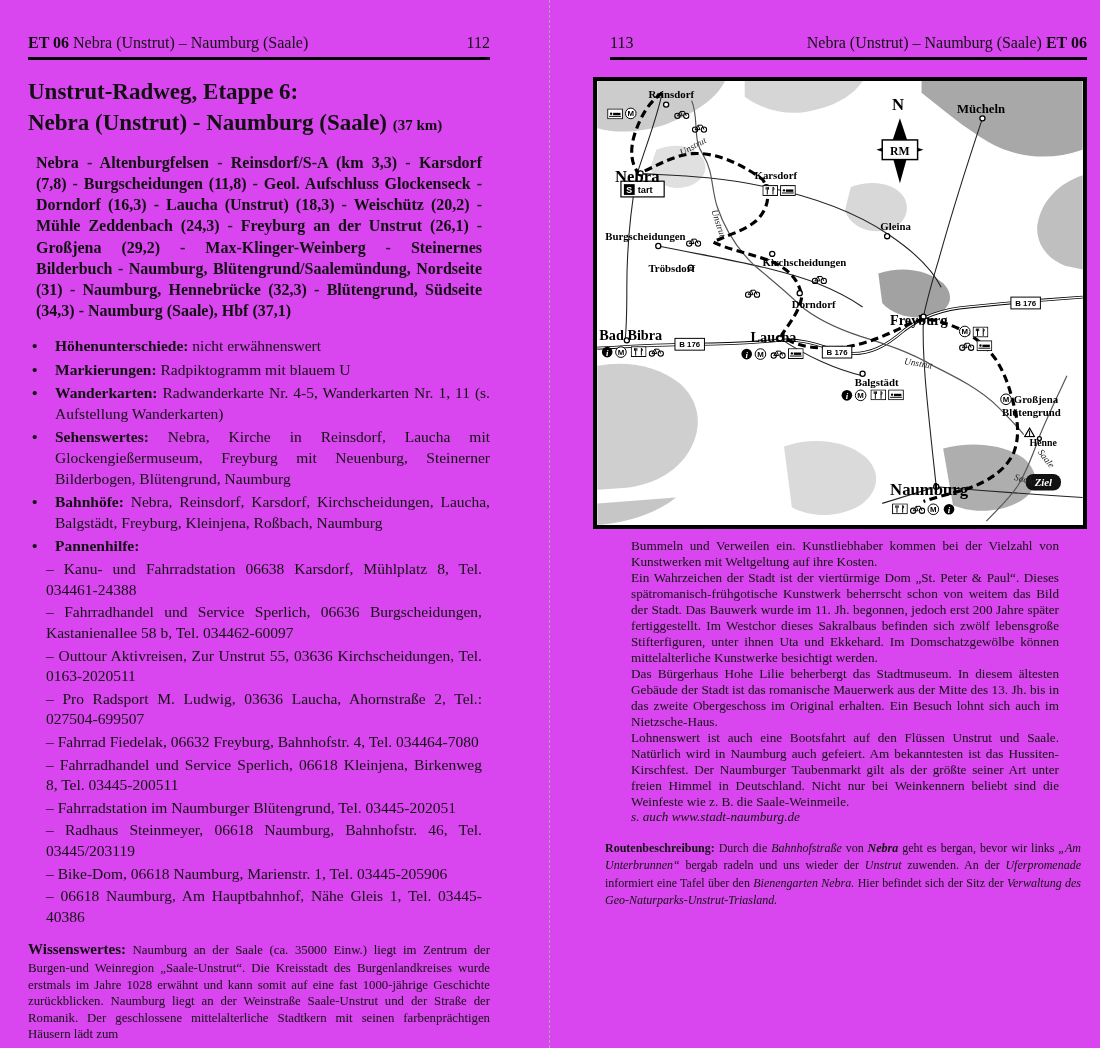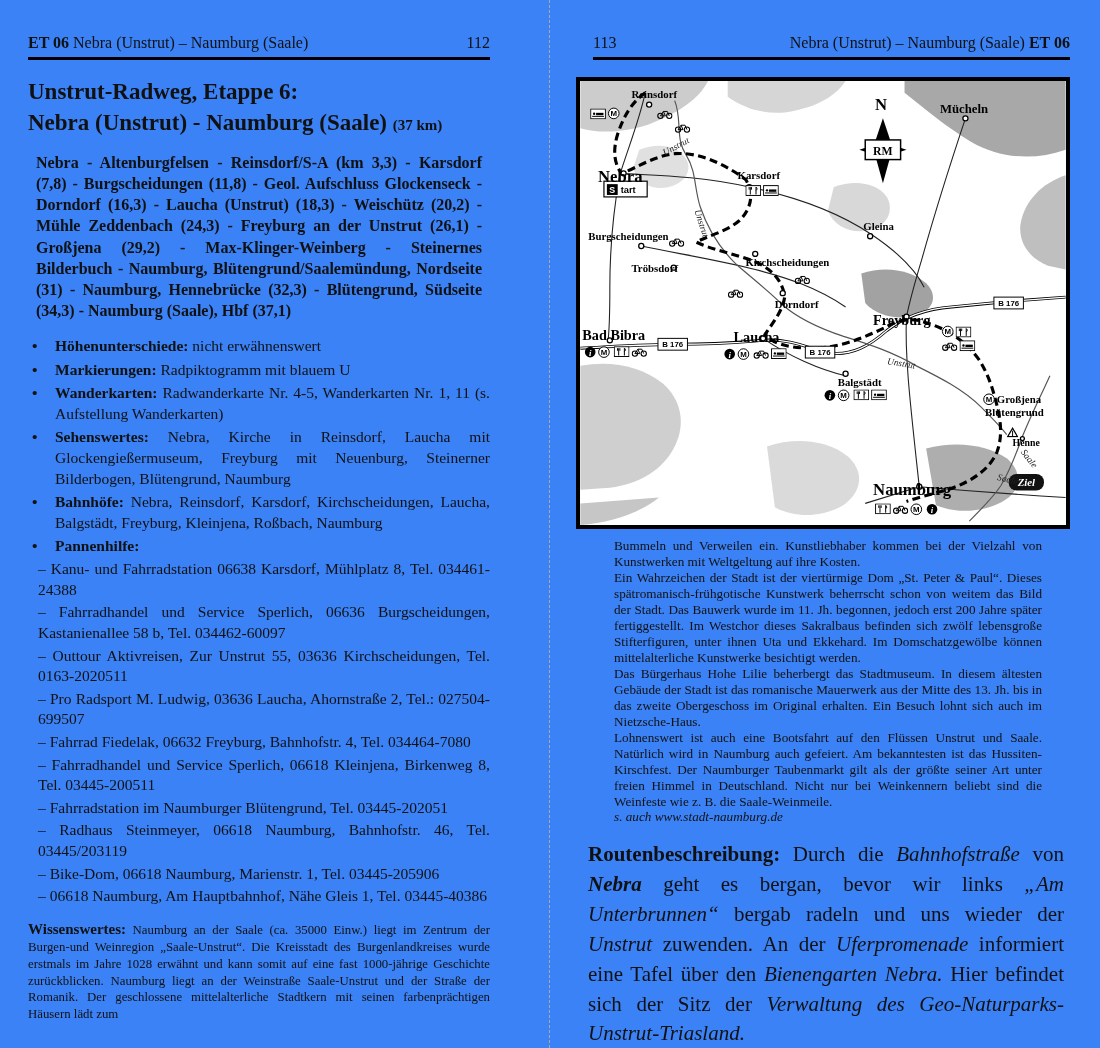--- a/index.html
+++ b/index.html
@@ -1,52 +1,52 @@
 <!DOCTYPE html>
 <html><head>
 <meta charset="utf-8">
 <style>
   html,body { margin:0; padding:0; }
   body { width:1100px; height:1048px; background:#fff; color:#111; overflow:hidden;
          font-family:"Liberation Serif", serif; }
-  .spread { position:relative; width:1100px; height:1048px; background:#3b82f6; }
+  .spread { position:relative; width:1100px; height:1048px; background:#d946ef; }
   .divider { position:absolute; left:549px; top:0; height:1048px; border-left:1px dashed #aaa; }
 
   .page-left  { position:absolute; left:28px;  top:34px; width:462px; }
-  .page-right { position:absolute; left:576px; top:34px; width:494px; }
+  .page-right { position:absolute; left:593px; top:34px; width:494px; }
 
   .pg-header { display:flex; justify-content:space-between; align-items:baseline;
                border-bottom:3px solid #000; padding-bottom:5px; font-size:16px; }
   .pg-header .tag { font-weight:700; }
   .page-right .pg-header { margin-left:17px; }
 
   h1.etappe-title { font-size:23px; margin:16px 0 0; line-height:1.35; font-weight:700; }
   .dist { font-size:15px;text-align:right; }
 
   .route-summary { font-weight:700; text-align:justify; font-size:16px; line-height:1.32; margin:14px 8px 0; }
 
   .bullets { list-style:none; margin:15px 0 0; padding:0; font-size:15.5px; line-height:1.33; }
   .bullets li { position:relative; padding-left:27px; margin-bottom:3px; text-align:justify; }
   .bullets li::before { content:"•"; position:absolute; left:4px; font-weight:700; }
   .bl { font-weight:700; }
 
   .pann { margin-left:-17px; }
-  .pann p { margin:2px 0; text-align:justify; }
+  .pann p { margin:2px 8px; text-align:justify; }
 
   .wissen { margin:13px 0 0; font-size:12.8px; line-height:1.3; text-align:justify; }
   .wissen b { font-size:15px; }
 
   .map-frame { border:4px solid #000; margin-top:17px; width:486px; height:444px; background:#fff; }
   .map-frame svg { display:block; width:486px; height:444px; }
 
   .body-text { margin:9px 28px 0 38px; font-size:13.2px; line-height:1.21; text-align:justify; }
   .body-text p { margin:0; }
   .website { font-style:italic; }
 
-  .routen { margin:15px 6px 0 12px; font-size:21px; line-height:1.42; text-align:justify; }
+  .routen { margin:15px 6px 0 12px; font-size:12px; line-height:1.42; text-align:justify; }
   .routen b { font-weight:700; }
   .rp-i  { font-style:italic; }
   .rp-bi { font-style:italic; font-weight:700; }
 
   
   .ml    { font:700 11px "Liberation Serif", serif; fill:#000; }
   .ml-m  { font:700 13px "Liberation Serif", serif; fill:#000; }
   .ml-l  { font:700 14.5px "Liberation Serif", serif; fill:#000; }
   .ml-xl { font:700 17px "Liberation Serif", serif; fill:#000; }
   .mr    { font:italic 9.5px "Liberation Serif", serif; fill:#222; }

